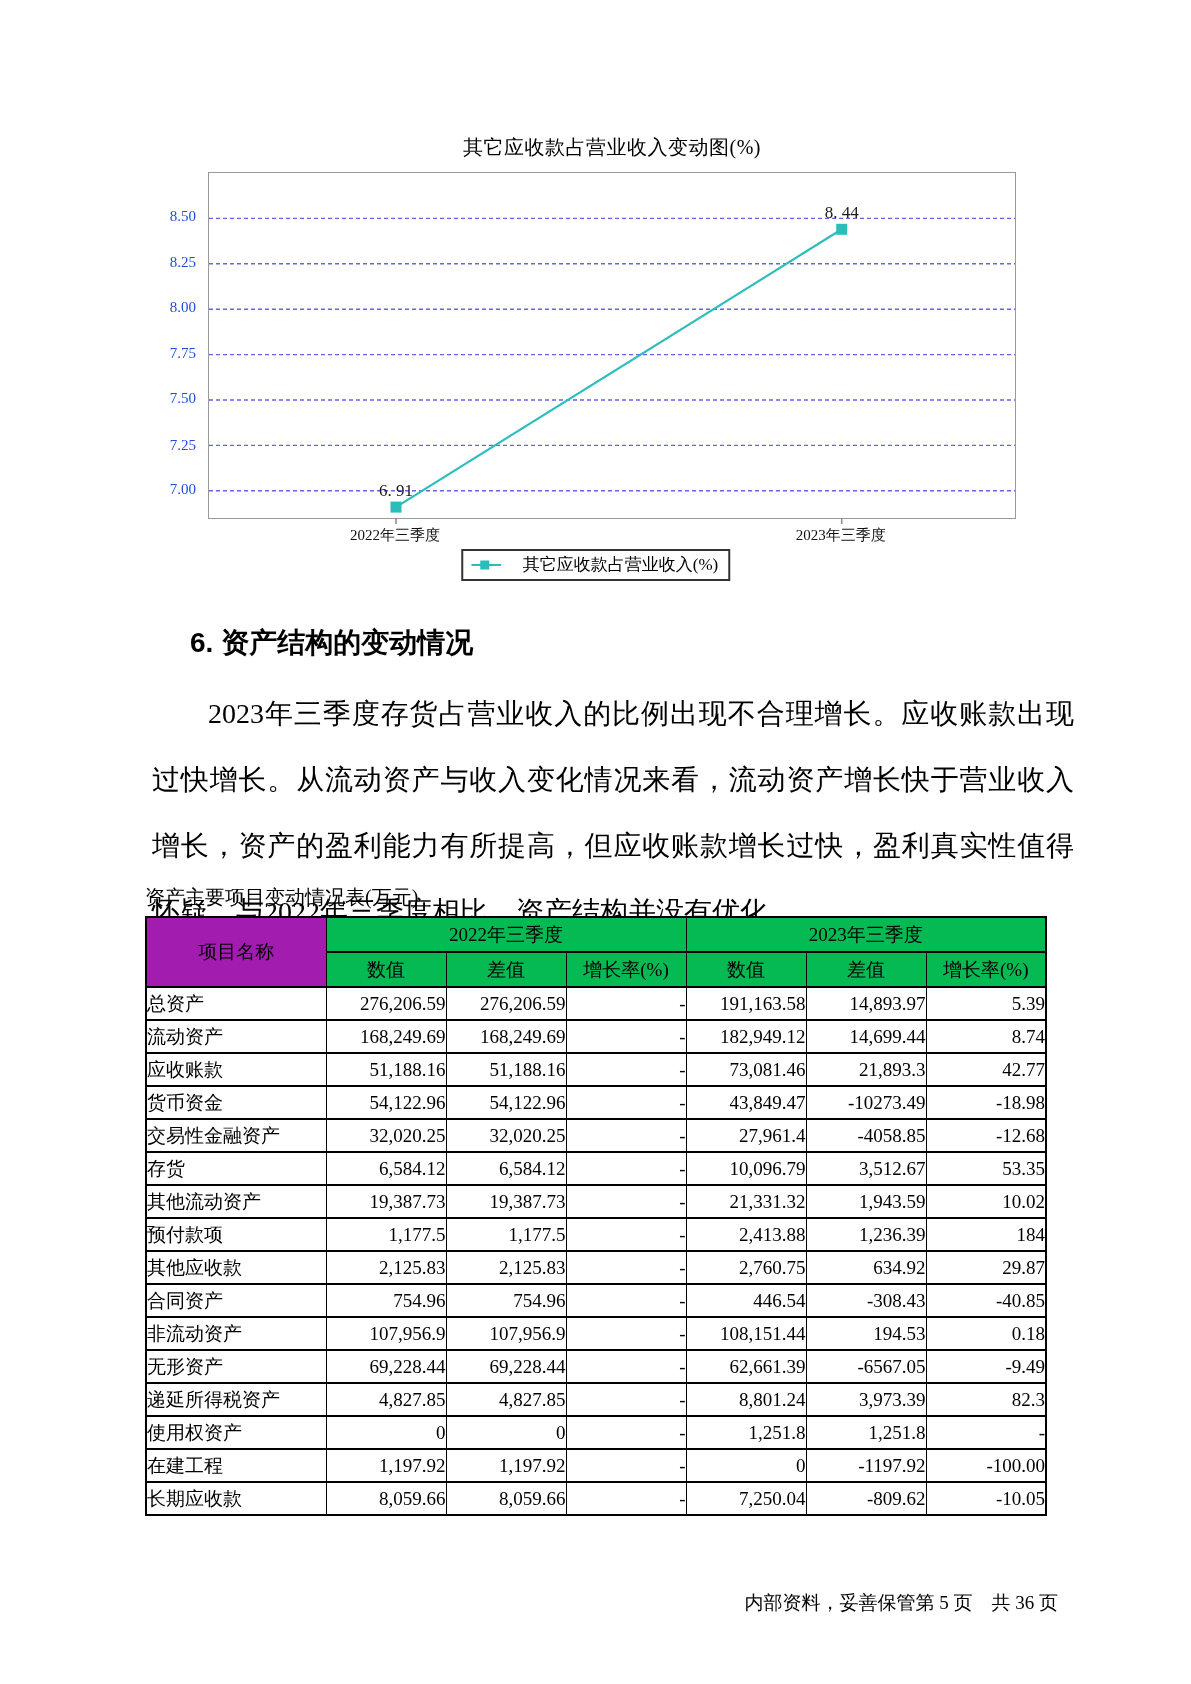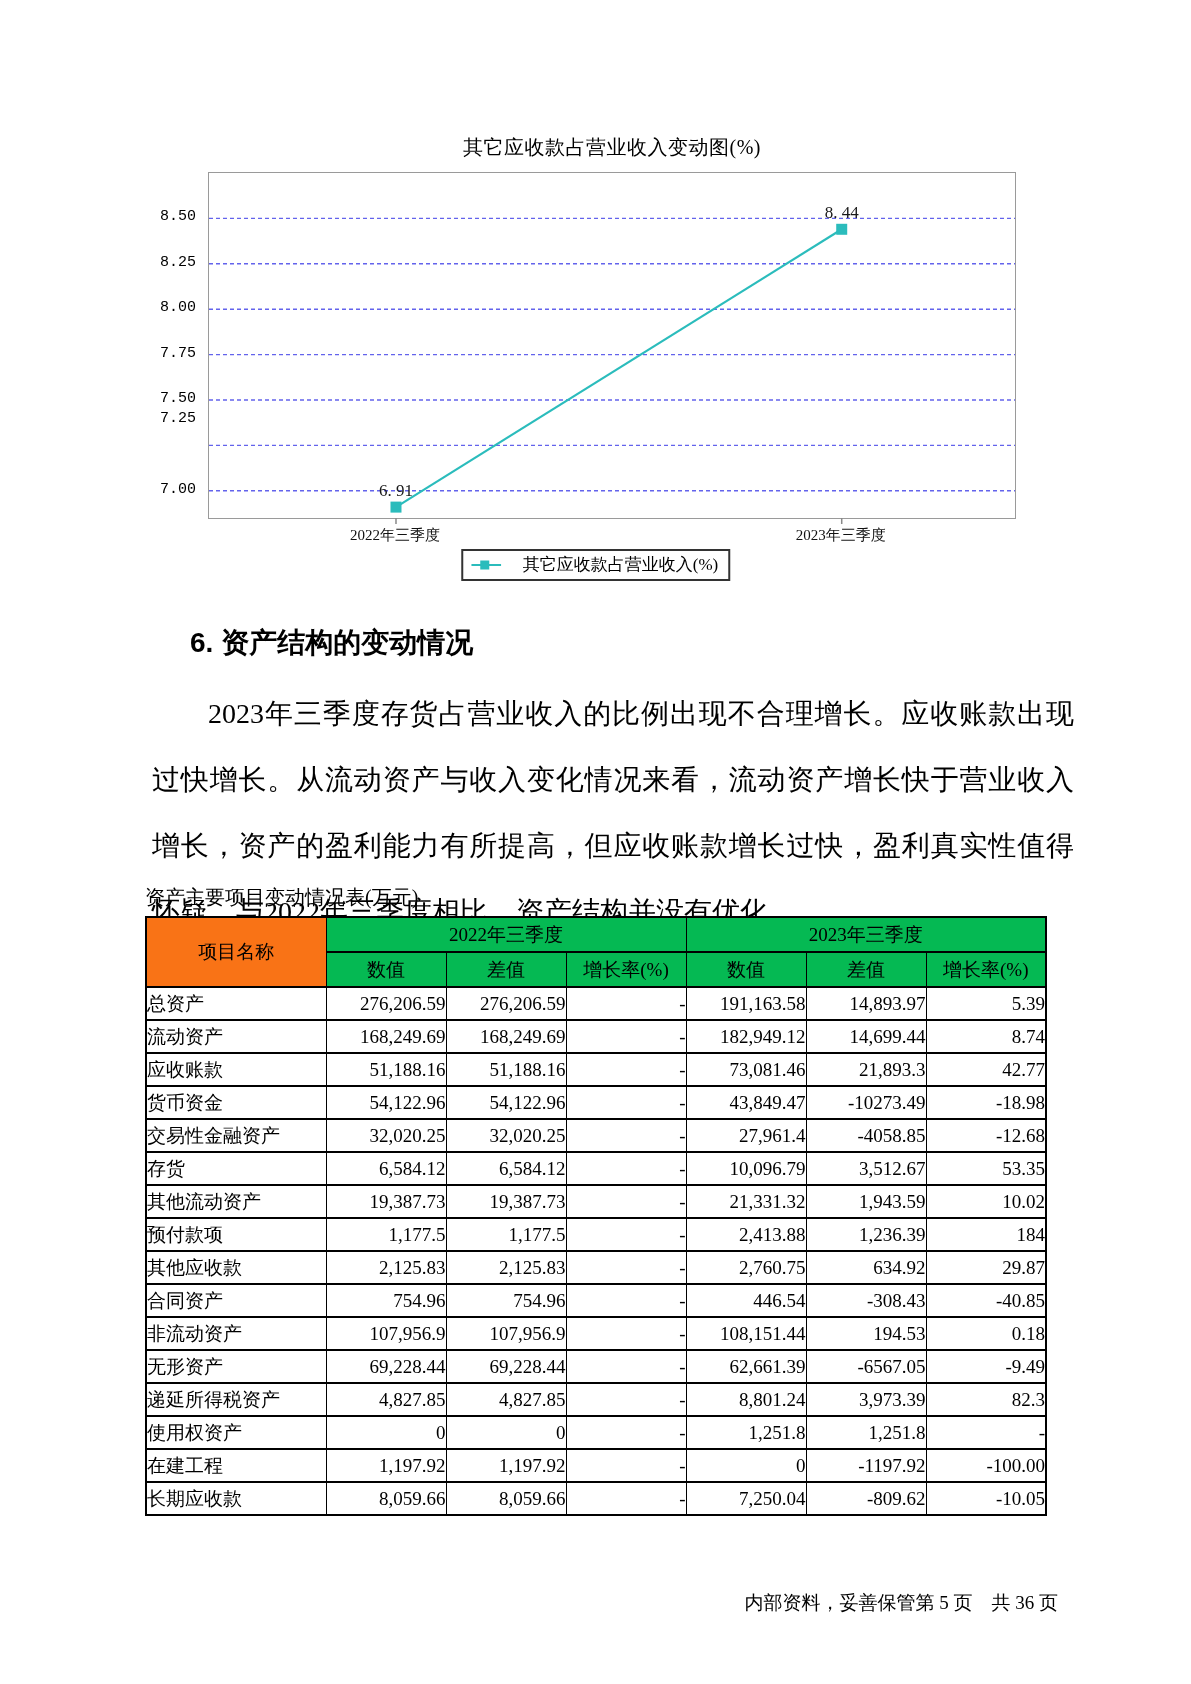--- a/index.html
+++ b/index.html
@@ -14,22 +14,22 @@
     position:absolute; top:134px; left:208px; width:808px;
     text-align:center; font-size:20px; letter-spacing:0.5px;
   }
   .plot {
     position:absolute; top:172px; left:208px; width:806px; height:345px;
     background:#fff;
   }
   .plot svg { overflow:visible; display:block; }
   .ylab {
     position:absolute; left:134px; width:62px; text-align:right;
-    font-family:Liberation Mono, monospace;
-    font-size:15px; color:#000000;
+    font-family:Liberation Serif, serif;
+    font-size:15px; color:#1d4ed8;
   }
   .xlab {
     position:absolute; top:526px; width:170px; margin-left:-85px;
     text-align:center; font-size:15px; color:#111;
   }
   .legend {
     position:absolute; top:549px; left:50%; transform:translateX(-50%);
     display:flex; align-items:center; gap:22px;
     border:2px solid #333; background:#fff; padding:2px 10px 3px 8px;
     font-size:17px; white-space:nowrap;
@@ -96,21 +96,21 @@
           <line x1="632.71" x2="632.71" y1="345" y2="351" stroke="#8a8a8a" stroke-width="1.5"></line>
           <polyline points="186.99200000000002,334.1052631578947 632.71,56.289473684210606" fill="none" stroke="#2bbcbc" stroke-width="2.2"></polyline>
           <rect x="181.49200000000002" y="328.6052631578947" width="11" height="11" fill="#2bbcbc"></rect>
           <text x="186.99200000000002" y="323.1052631578947" text-anchor="middle" font-size="17" fill="#1a1a1a">6. 91</text>
           <rect x="627.21" y="50.789473684210606" width="11" height="11" fill="#2bbcbc"></rect>
           <text x="632.71" y="45.289473684210606" text-anchor="middle" font-size="17" fill="#1a1a1a">8. 44</text>
         </svg>
       </div>
     <div id="axis-labels">
         <div class="ylab" style="top: 480.763px;">7.00</div>
-        <div class="ylab" style="top: 410px;">7.25</div>
+        <div class="ylab" style="top: 437px;">7.25</div>
         <div class="ylab" style="top: 389.974px;">7.50</div>
         <div class="ylab" style="top: 344.579px;">7.75</div>
         <div class="ylab" style="top: 299.184px;">8.00</div>
         <div class="ylab" style="top: 253.789px;">8.25</div>
         <div class="ylab" style="top: 208.395px;">8.50</div>
         <div class="xlab" style="left: 394.992px;">2022年三季度</div>
         <div class="xlab" style="left: 840.71px;">2023年三季度</div>
       </div>
     <div class="legend">
       <svg width="30" height="12" id="legend-marker">
@@ -130,21 +130,21 @@
       <col class="c-item">
         <col class="c-num">
         <col class="c-num">
         <col class="c-num">
       <col class="c-num">
         <col class="c-num">
         <col class="c-num">
     </colgroup>
     <thead>
       <tr>
-        <th rowspan="2" style="background: #f97316;">项目名称</th>
+        <th rowspan="2" style="background: #a21caf;">项目名称</th>
         <th colspan="3" style="background: rgb(5, 185, 83);">2022年三季度</th>
         <th colspan="3" style="background: rgb(5, 185, 83);">2023年三季度</th>
       </tr>
       <tr>
         <th style="background: rgb(5, 185, 83);">数值</th>
         <th style="background: rgb(5, 185, 83);">差值</th>
         <th style="background: rgb(5, 185, 83);">增长率(%)</th>
         <th style="background: rgb(5, 185, 83);">数值</th>
         <th style="background: rgb(5, 185, 83);">差值</th>
         <th style="background: rgb(5, 185, 83);">增长率(%)</th>

